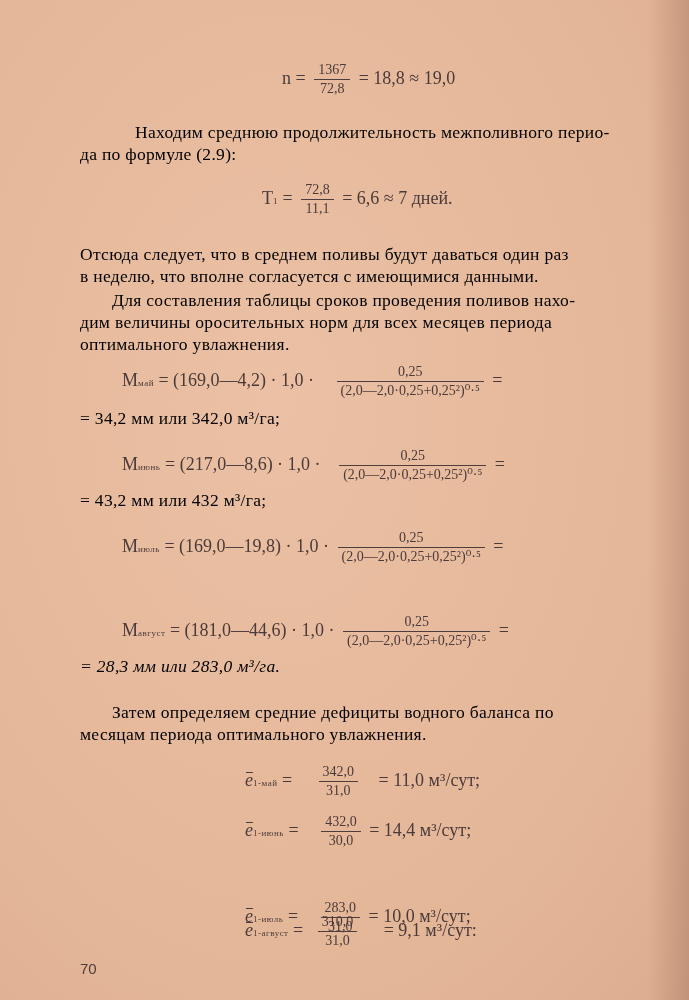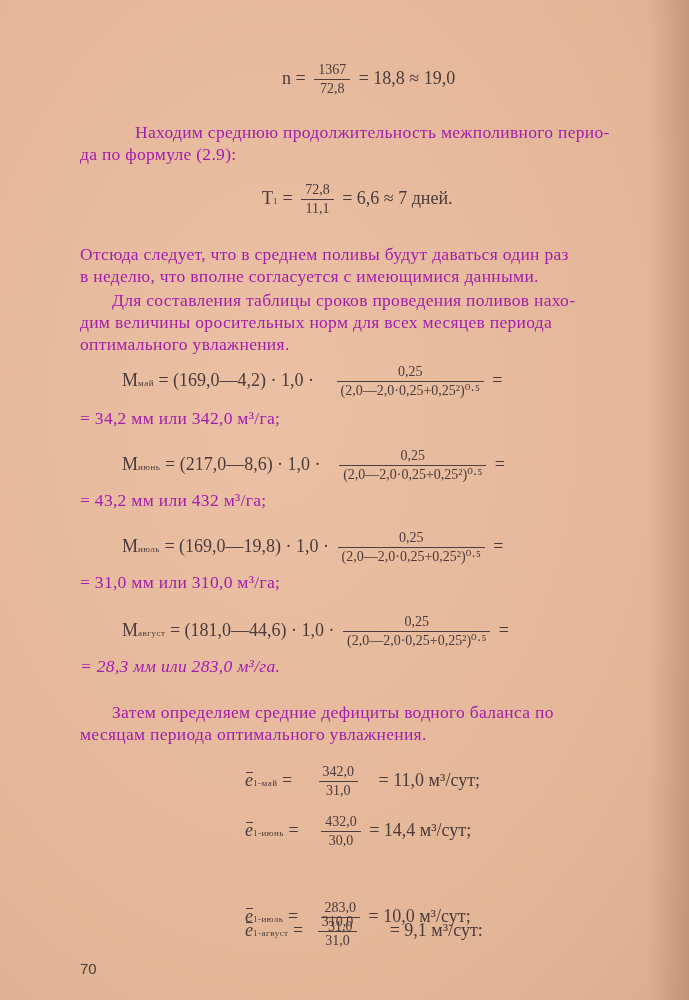--- a/index.html
+++ b/index.html
@@ -8,21 +8,21 @@
       background: #e6b99c;
       background-image:
         linear-gradient(to right, rgba(0,0,0,0) 0%, rgba(0,0,0,0) 94%, rgba(120,70,50,0.25) 100%),
         radial-gradient(ellipse at 40% 40%, #ebc0a4 0%, #e4b698 70%, #dcac90 100%);
       font-family: "Liberation Serif", "DejaVu Serif", serif;
       color: #4a3a3a;
       position: relative;
     }
     .page { position: absolute; left: 0; top: 0; width: 689px; height: 1000px; }
     .abs { position: absolute; white-space: nowrap; }
-    .text { font-size: 17.5px; letter-spacing: 0.3px; color: #a21caf; }
+    .text { font-size: 17.5px; letter-spacing: 0.3px; color: #000000; }
     .frac { display: inline-block; vertical-align: middle; text-align: center; margin: 0 4px; }
     .frac .num { display: block; font-size: 14px; padding: 0 4px 1px; border-bottom: 1.2px solid #4d3d3d; line-height: 16px; }
     .frac .den { display: block; font-size: 14px; padding: 1px 4px 0; line-height: 16px; }
     .sub { font-size: 9px; letter-spacing: 0.5px; }
     .eq { font-size: 18px; }
     .ebar { font-style: italic; position: relative; }
     .ebar::before { content: ""; position: absolute; left: 1px; right: 0; top: 2px; border-top: 1.2px solid #4d3d3d; }
     .pagenum { position: absolute; left: 80px; top: 960px; font-size: 15px; font-family: "Liberation Sans", sans-serif; color: #4d3d3d; }
   </style>
 </head>
@@ -84,21 +84,20 @@
 
   <div class="abs eq" style="left:122px; top:530px;">
     <span>M</span><span class="sub">июль</span>
     <span>= (169,0—19,8) · 1,0 ·</span>
     <span class="frac">
       <span class="num">0,25</span>
       <span class="den">(2,0—2,0·0,25+0,25²)⁰·⁵</span>
     </span>
     <span>=</span>
   </div>
-  <div class="abs text" style="left:80px; top:572px;">= 31,0 мм или 310,0 м³/га;</div>
 
   <div class="abs eq" style="left:122px; top:614px;">
     <span>M</span><span class="sub">август</span>
     <span>= (181,0—44,6) · 1,0 ·</span>
     <span class="frac">
       <span class="num">0,25</span>
       <span class="den">(2,0—2,0·0,25+0,25²)⁰·⁵</span>
     </span>
     <span>=</span>
   </div>
@@ -137,17 +136,17 @@
     <span>= 10,0 м³/сут;</span>
   </div>
 
   <div class="abs eq" style="left:245px; top:914px;">
     <span class="ebar">e</span><span class="sub">1-агвуст</span>
     <span style="margin-right:6px;">=</span>
     <span class="frac">
       <span class="num">310,0</span>
       <span class="den">31,0</span>
     </span>
-    <span style="margin-left:24px;">= 9,1 м³/сут:</span>
+    <span style="margin-left:18px;">= 9,1 м³/сут:</span>
   </div>
 
   <div class="pagenum">70</div>
 </div>
 
 </body></html>

